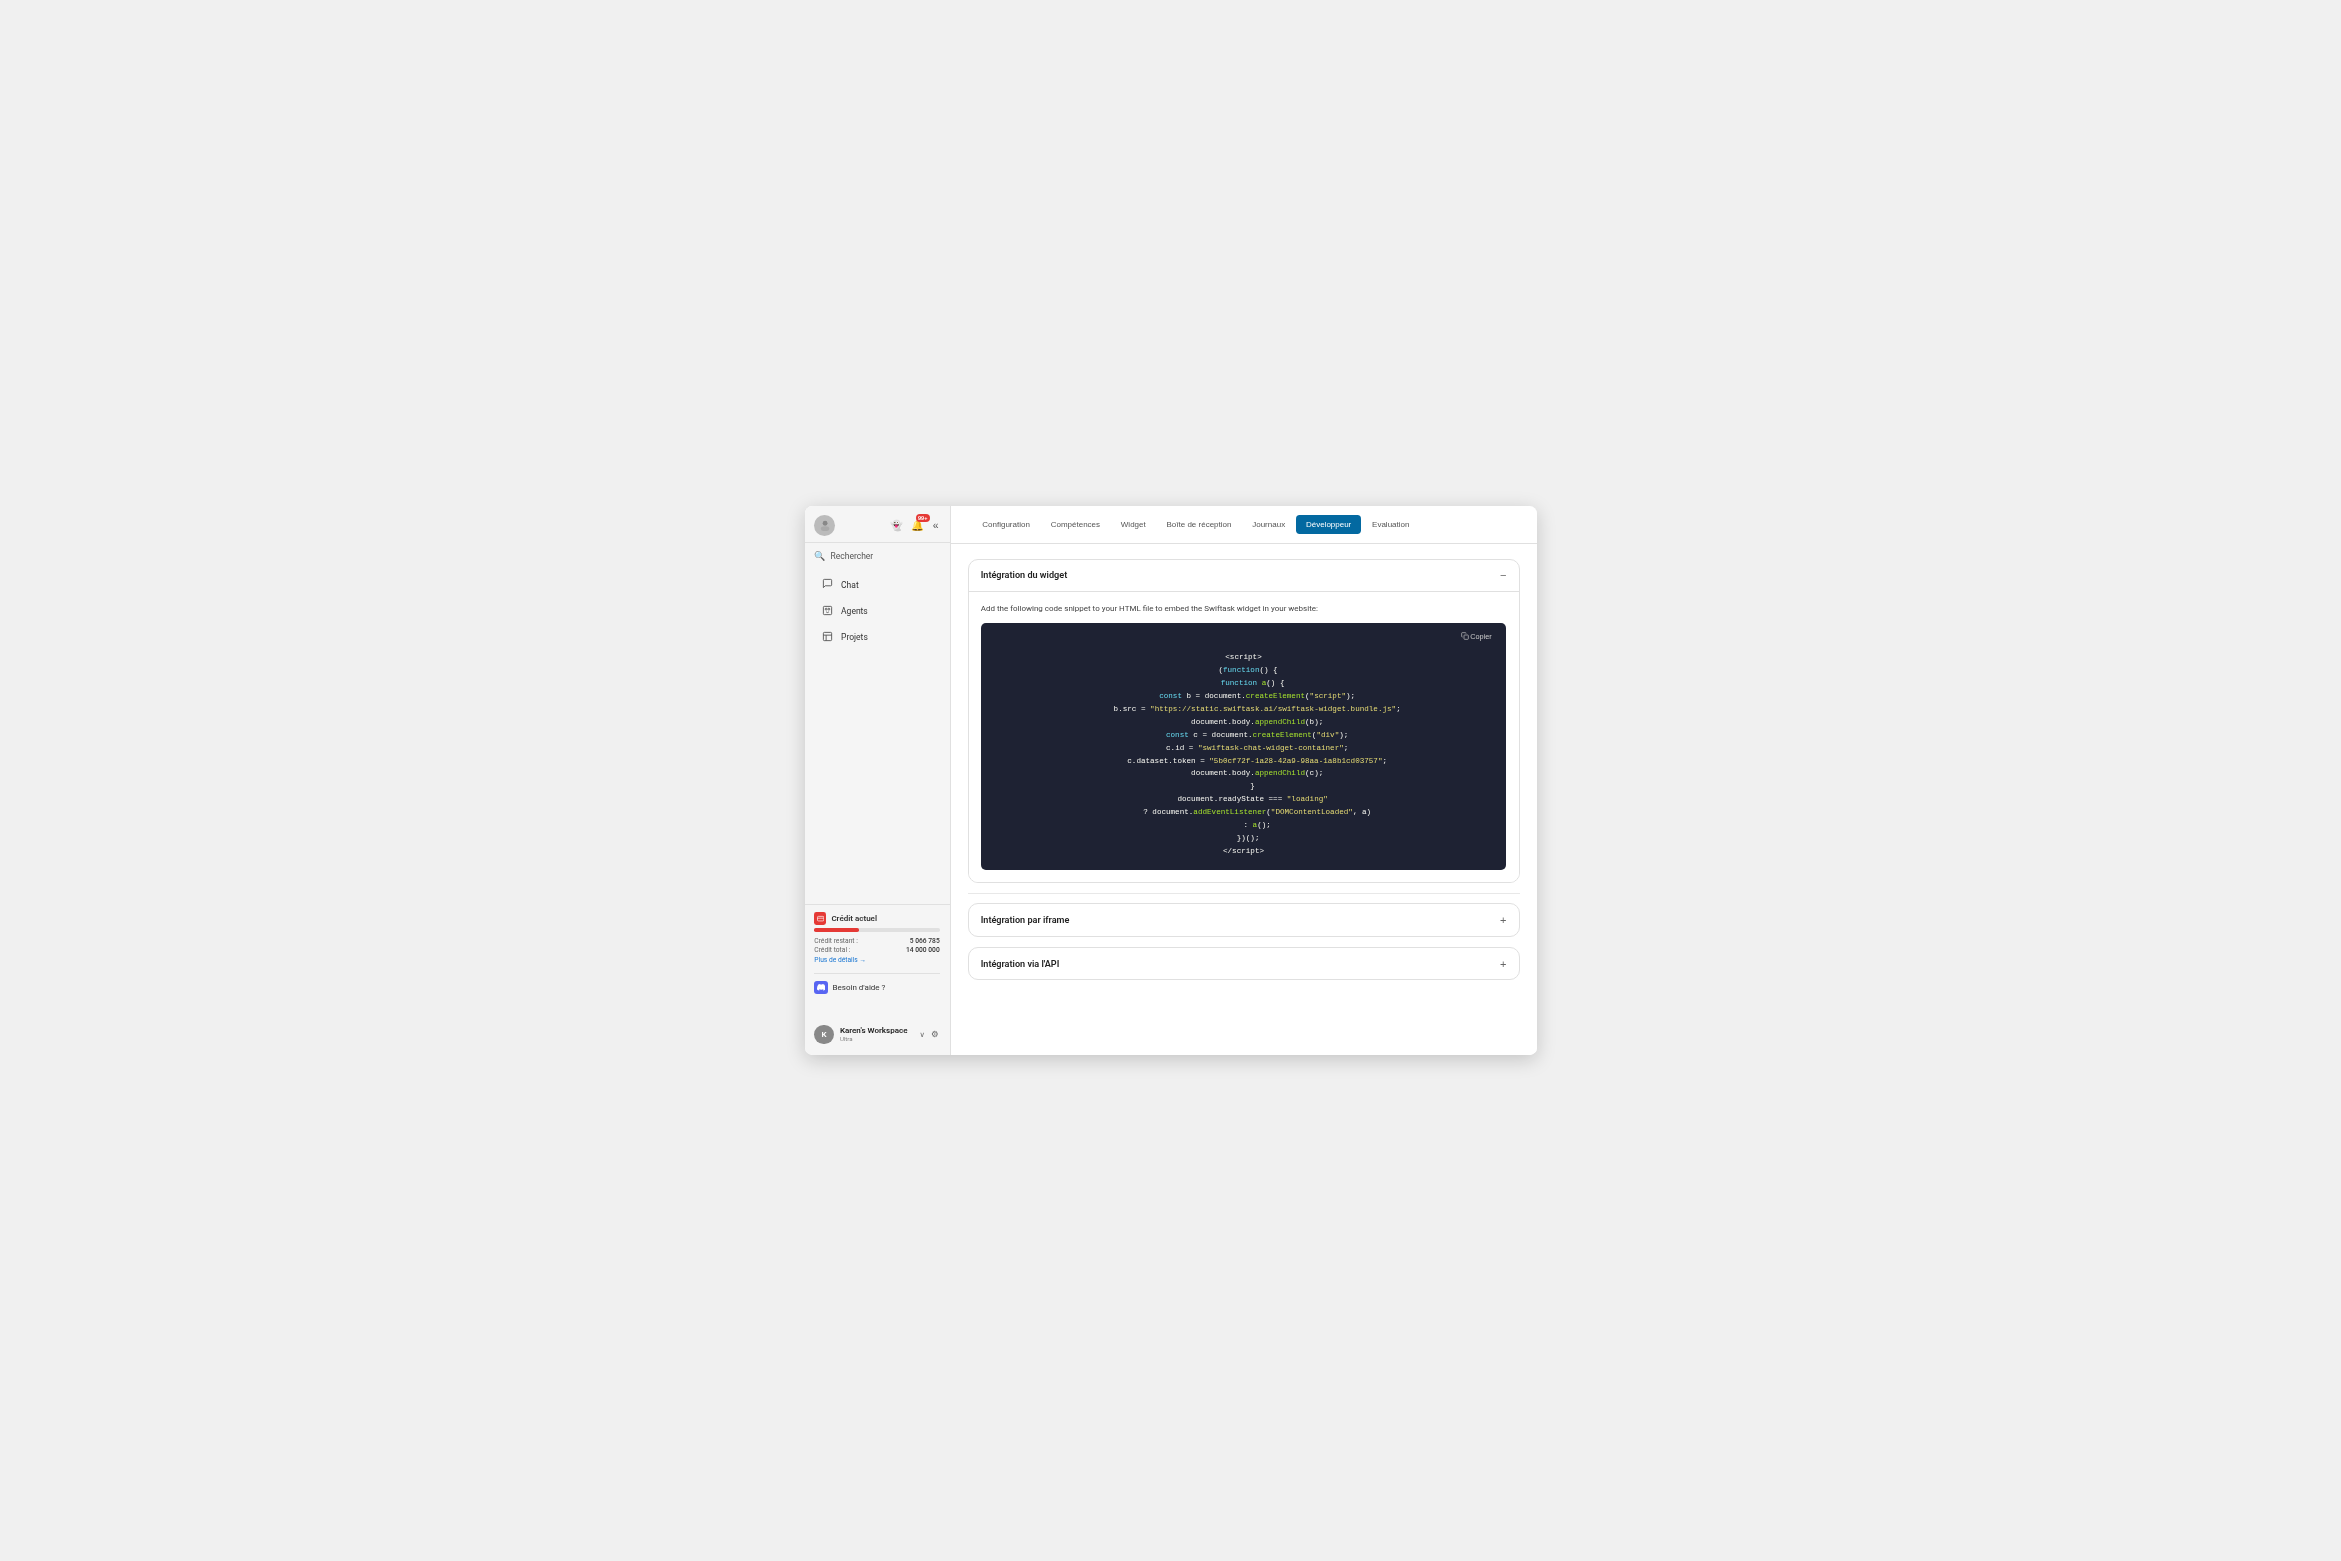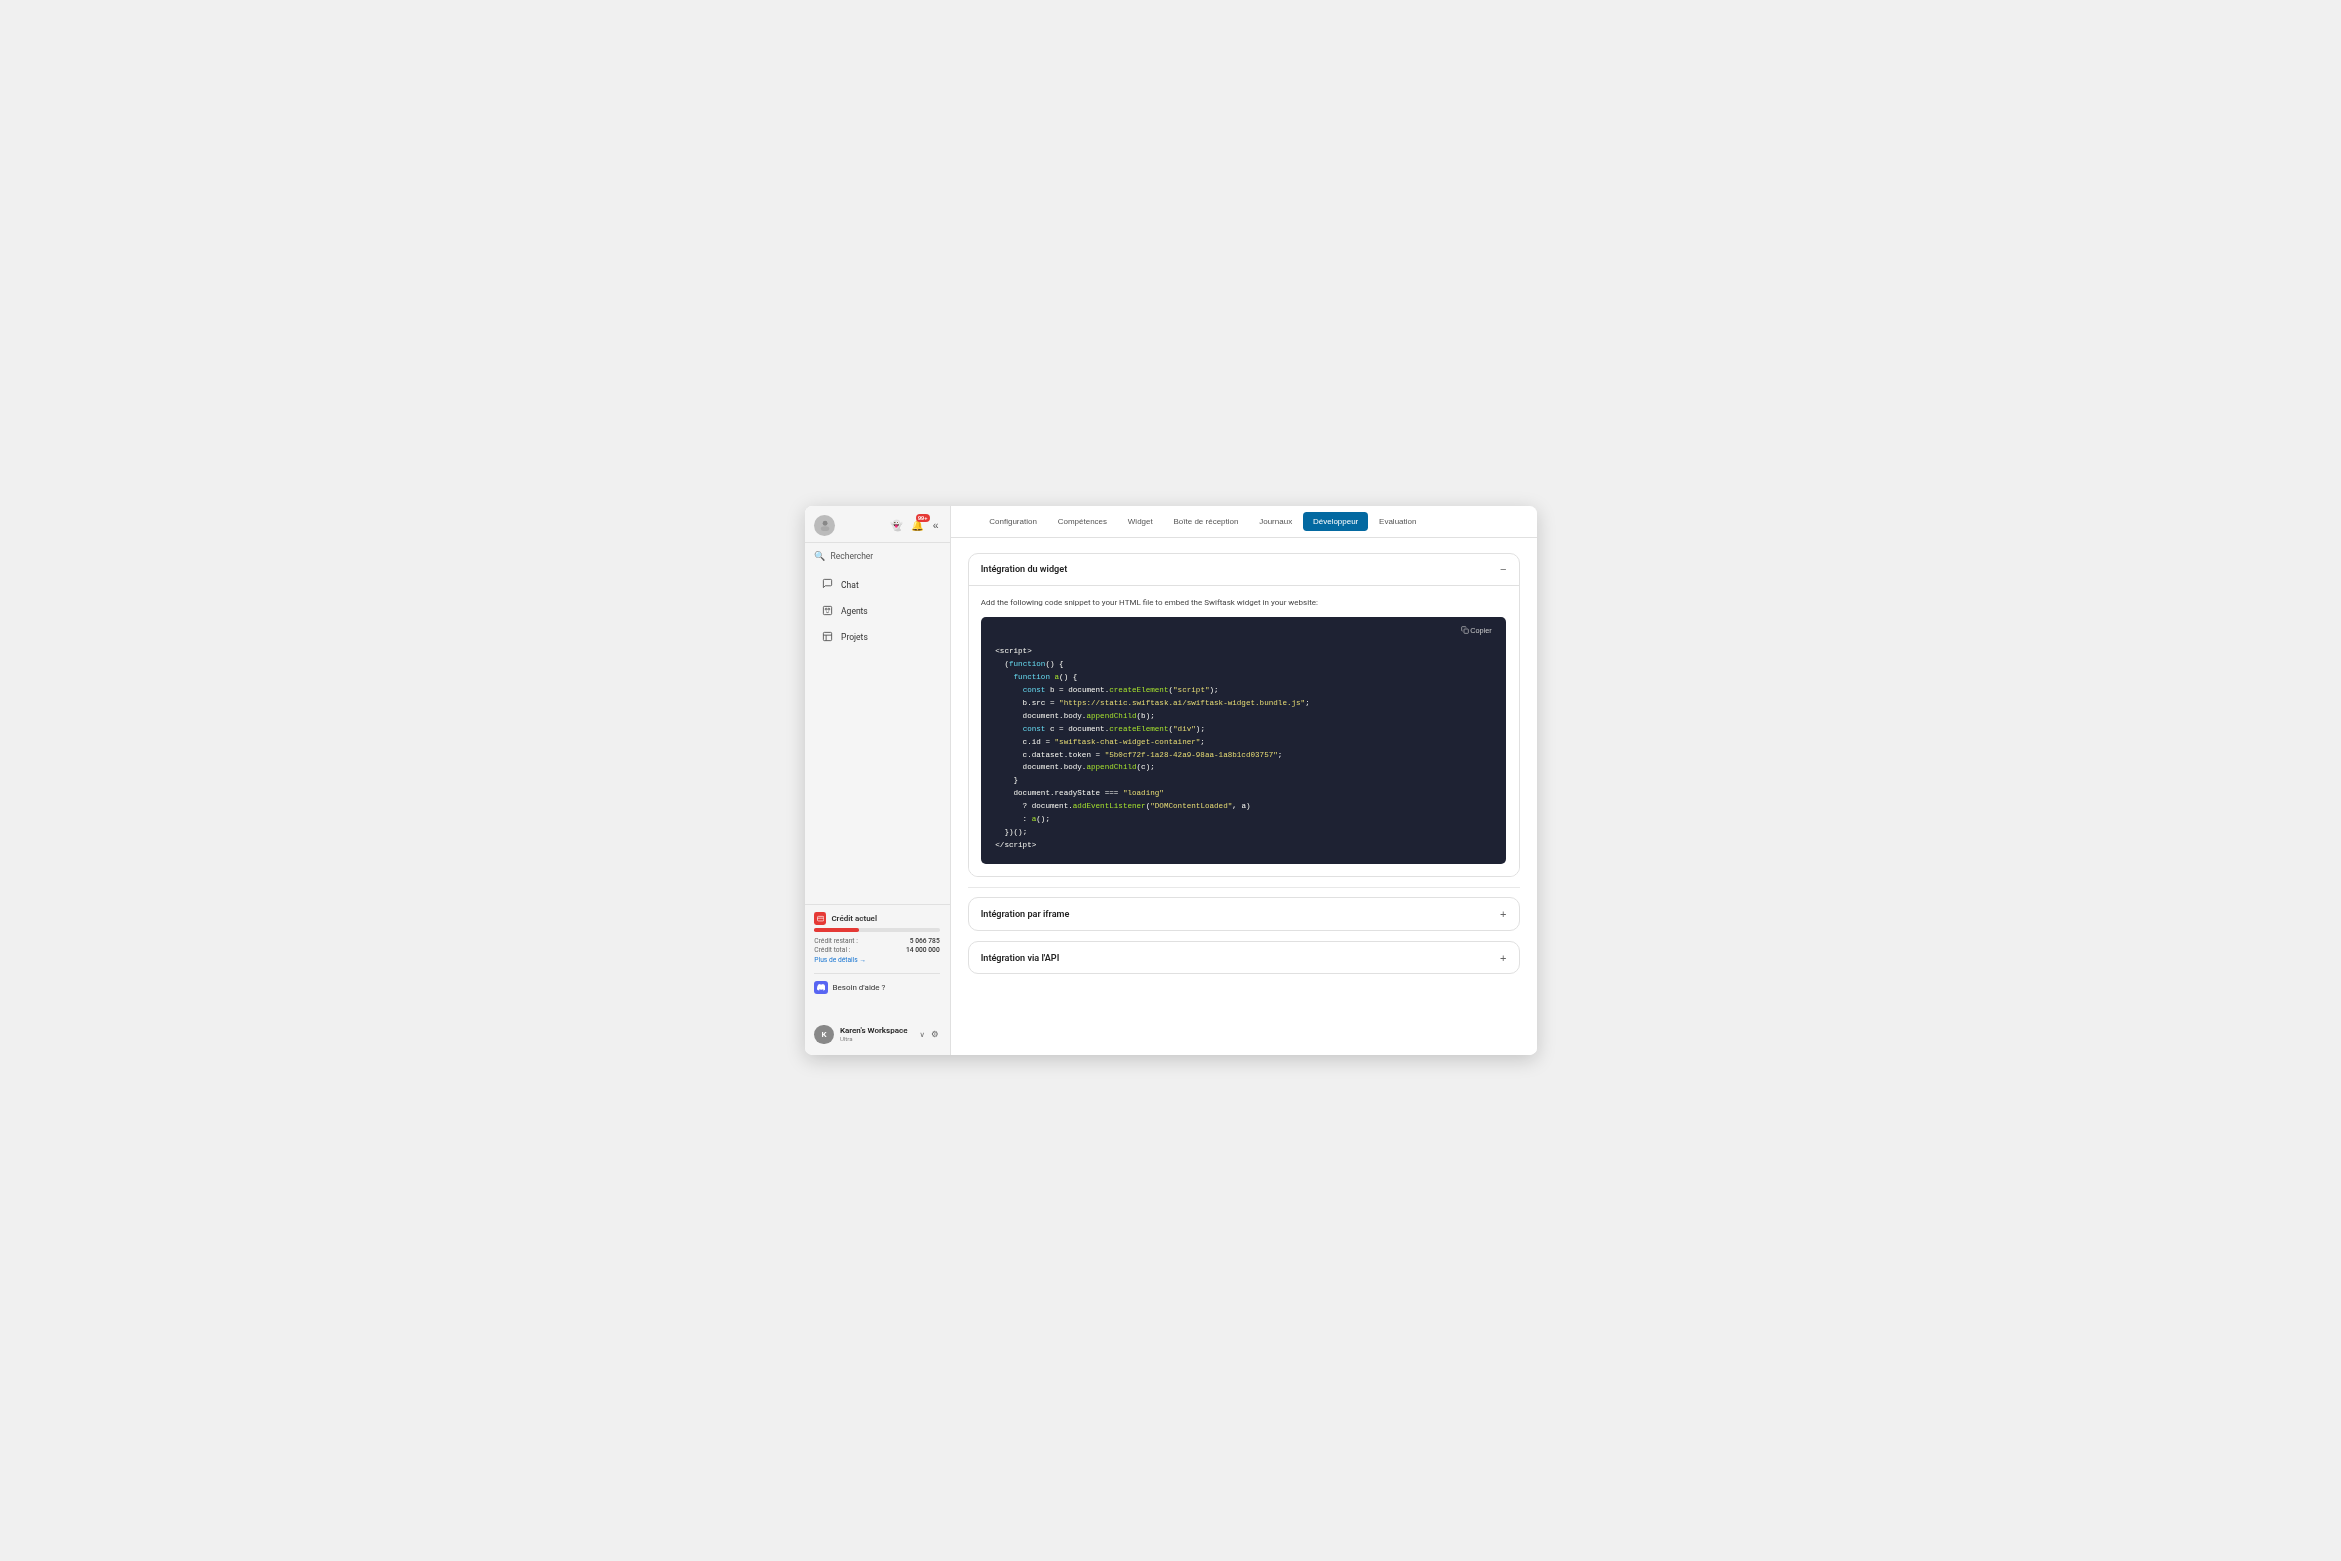--- a/index.html
+++ b/index.html
@@ -256,24 +256,24 @@
     
     .main-content {
       flex: 1;
       display: flex;
       flex-direction: column;
       overflow: hidden;
     }
     .top-nav {
       display: flex;
       align-items: center;
-      padding: 0 29px;
+      padding: 0 22px;
       border-bottom: 0.6px solid #e0e0e0;
       gap: 1.2px;
-      height: 32px;
+      height: 38px;
       flex-shrink: 0;
     }
     .nav-tab {
       padding: 8.5px 9.8px;
       font-size: 8px;
       color: #555;
       cursor: pointer;
       border-bottom: 1.2px solid transparent;
       white-space: nowrap;
       background: none;
@@ -360,20 +360,21 @@
     .code-content {
       padding: 4.9px 14.6px 12.2px 14.6px;
       font-family: 'Courier New', Courier, monospace;
       font-size: 7.6px;
       line-height: 1.7;
       overflow-x: auto;
     }
     .code-line {
       white-space: pre;
       display: block;
+      text-align: center;
     }
     
     .tok-tag { color: #f8f8f2; }
     .tok-keyword { color: #66d9ef; }
     .tok-fn { color: #a6e22e; }
     .tok-const { color: #66d9ef; }
     .tok-string { color: #e6db74; }
     .tok-plain { color: #f8f8f2; }
     .tok-punct { color: #f8f8f2; }
     .tok-token-id { color: #e6db74; }

